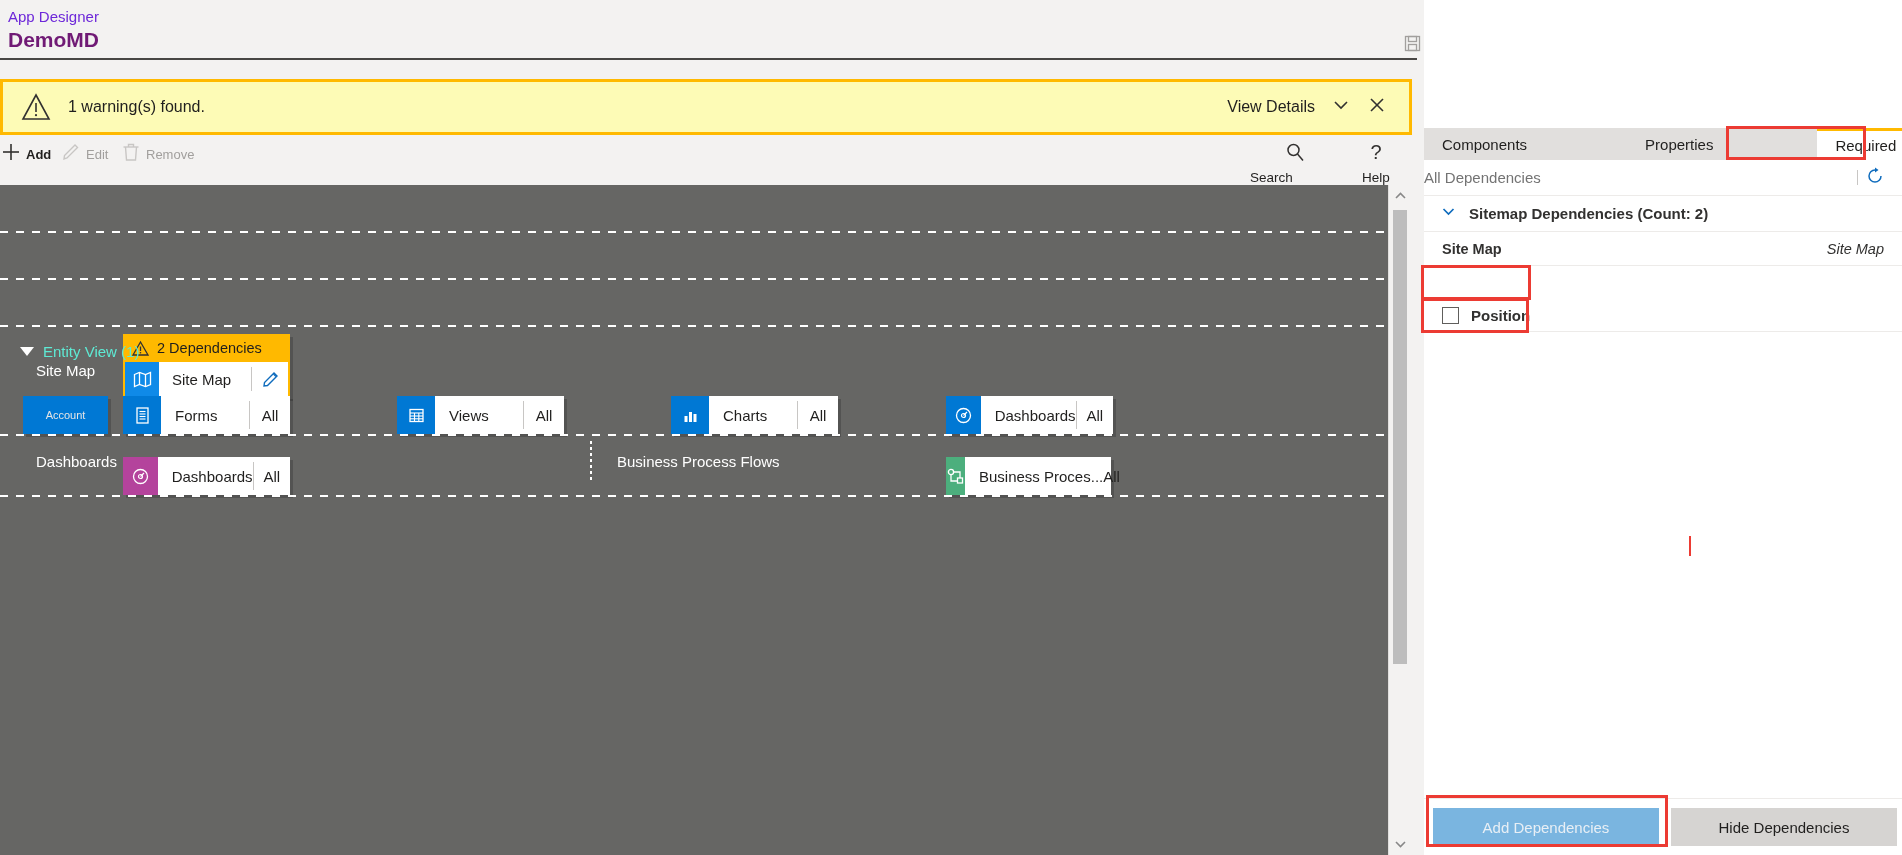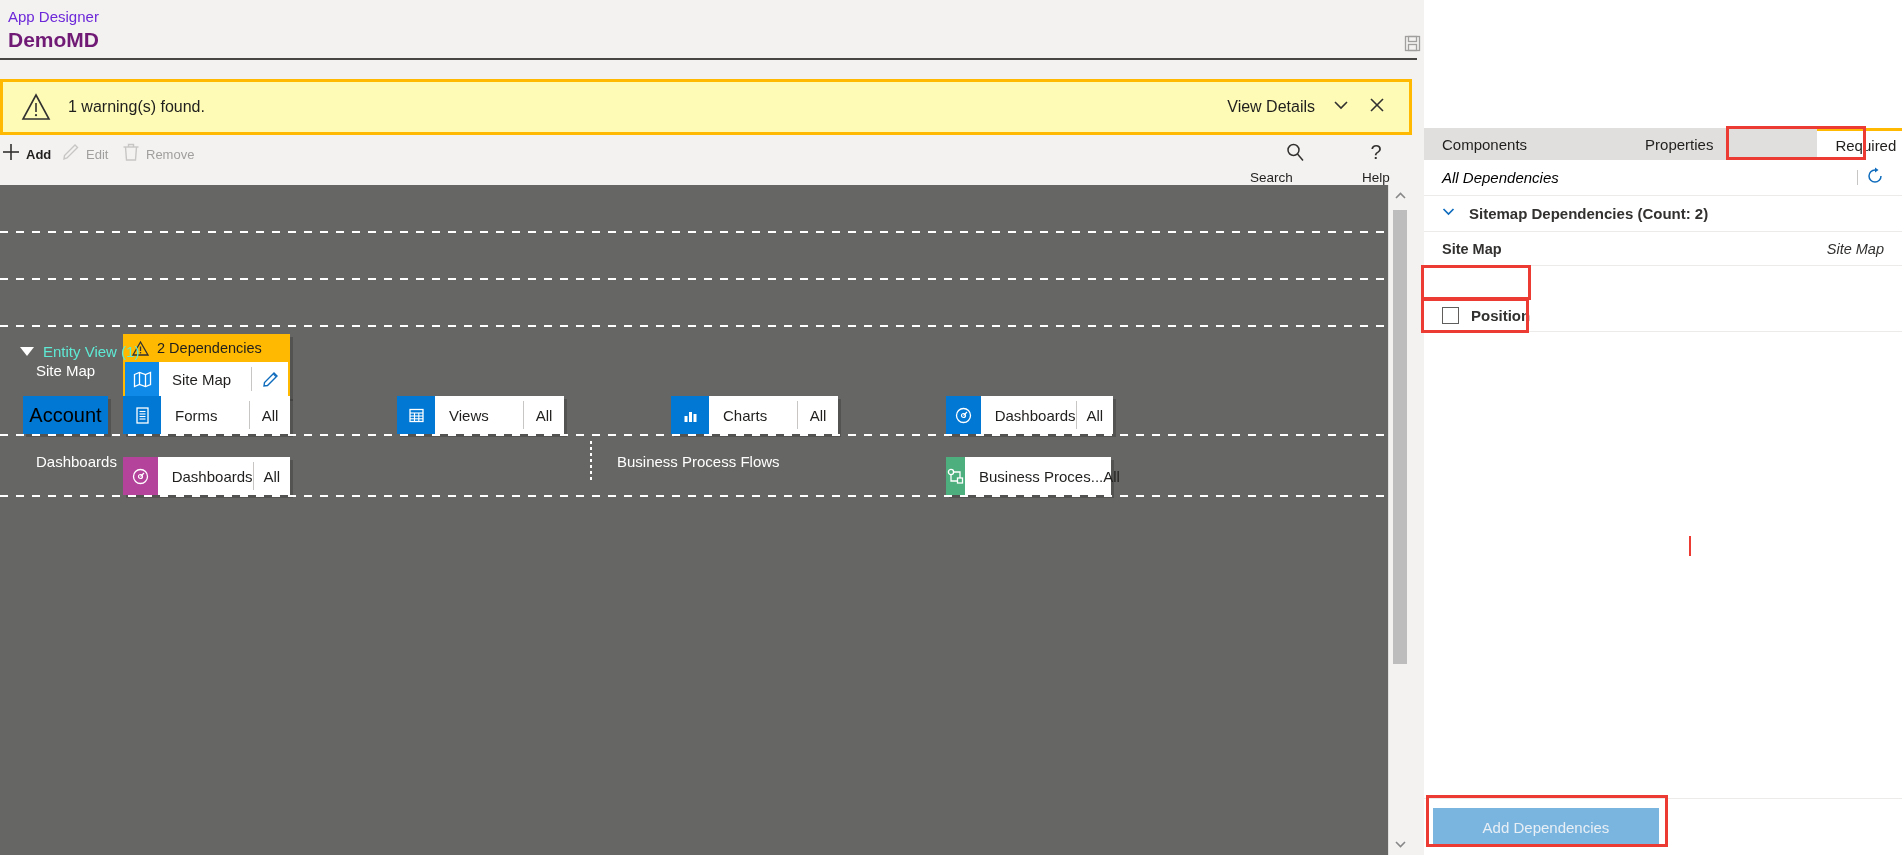--- a/index.html
+++ b/index.html
@@ -65,42 +65,42 @@
   .sitemap-card .ico { width: 34px; background: #0f8ae8; display: flex; align-items: center; justify-content: center; }
   .sitemap-card .nm { display: flex; align-items: center; padding-left: 13px; font-size: 15px; color: #201f1e; flex: 1; }
   .sitemap-card .sep { width: 1px; background: #c8c6c4; margin: 5px 0; }
   .sitemap-card .pen { width: 36px; display: flex; align-items: center; justify-content: center; cursor: pointer; }
 
   .entity-hdr { position: absolute; left: 20px; top: 158px; display: flex; align-items: center; gap: 9px; cursor: pointer; }
   .entity-hdr .tri { width: 0; height: 0; border-left: 7px solid transparent; border-right: 7px solid transparent; border-top: 9px solid #ffffff; }
   .entity-hdr .lbl { font-size: 15px; color: #5eead4; }
 
   .acct-chip { position: absolute; left: 23px; top: 211px; width: 85px; height: 38px; background: #0078d4;
-    display: flex; align-items: center; justify-content: center; font-size: 20px; color: #000000;
+    display: flex; align-items: center; justify-content: center; font-size: 11px; color: #e5e5e5;
     box-shadow: 3px 3px 0 rgba(0,0,0,0.18); cursor: pointer; }
 
   .vdots { position: absolute; width: 2px;
     background: repeating-linear-gradient(to bottom, #ffffff 0 3px, transparent 3px 6px); }
 
   
   .vscroll { position: absolute; left: 1388px; top: 185px; width: 22px; height: 670px; background: #f3f2f1; border-left: 1px solid #e1dfdd; }
   .vscroll .arr { position: absolute; left: 0; width: 22px; height: 18px; display: flex; align-items: center; justify-content: center; cursor: pointer; }
   .vscroll .arr.up { top: 2px; } .vscroll .arr.dn { bottom: 2px; }
   .vscroll .thumb { position: absolute; left: 4px; top: 25px; width: 14px; height: 454px; background: #bdbdbd; cursor: pointer; }
 
   
   .rpanel { position: absolute; left: 1424px; top: 0; width: 478px; height: 855px; background: #ffffff; }
   .rp-tabs { position: absolute; left: 0; top: 128px; width: 478px; height: 32px; background: #e1dfdd; display: flex; }
   .rp-tab { height: 32px; display: flex; align-items: center; padding: 0 18px; font-size: 15px; color: #201f1e; cursor: pointer; }
   .rp-tab.sel { background: #ffffff; border-top: 3px solid #ffb900; }
   .rp-hl { position: absolute; border: 3px solid #ec3b33; pointer-events: none; }
 
   .rp-all { position: absolute; left: 0; top: 160px; width: 478px; height: 36px; display: flex; align-items: center;
     border-bottom: 1px solid #edebe9; }
-  .rp-all .t { margin-left: 18px; font-size: 15px; color: #000000; font-style: italic; }
+  .rp-all .t { font-size: 15px; color: #737373; }
   .rp-all .r { margin-left: auto; display: flex; align-items: center; gap: 8px; padding-right: 18px; }
   .rp-all .bar { width: 1px; height: 15px; background: #c8c6c4; }
 
   .rp-group { position: absolute; left: 0; top: 196px; width: 478px; height: 36px; display: flex; align-items: center;
     border-bottom: 1px solid #edebe9; cursor: pointer; }
   .rp-group .chev { margin-left: 16px; }
   .rp-group .t { margin-left: 12px; font-size: 15px; font-weight: bold; color: #323130; }
 
   .rp-sub { position: absolute; left: 0; top: 232px; width: 478px; height: 34px; display: flex; align-items: center;
     border-bottom: 1px solid #edebe9; }
@@ -468,19 +468,22 @@
     <div class="rp-row" style="top:299px;">
       <span class="cb"></span>
       <span class="t">Position</span>
     </div>
     <div class="rp-hl" style="left:-3px; top:298px; width:108px; height:35px;"></div>
 
     <div class="rp-footer">
       <div class="fbtn add">
         <span>Add Dependencies</span>
       </div>
+      <div class="fbtn hide">
+        <span>Hide Dependencies</span>
+      </div>
     </div>
     <div class="rp-hl" style="left:2px; top:795px; width:242px; height:52px;"></div>
   </div>
 
   <div class="caret"></div>
 
 </div>
 
 </body></html>

